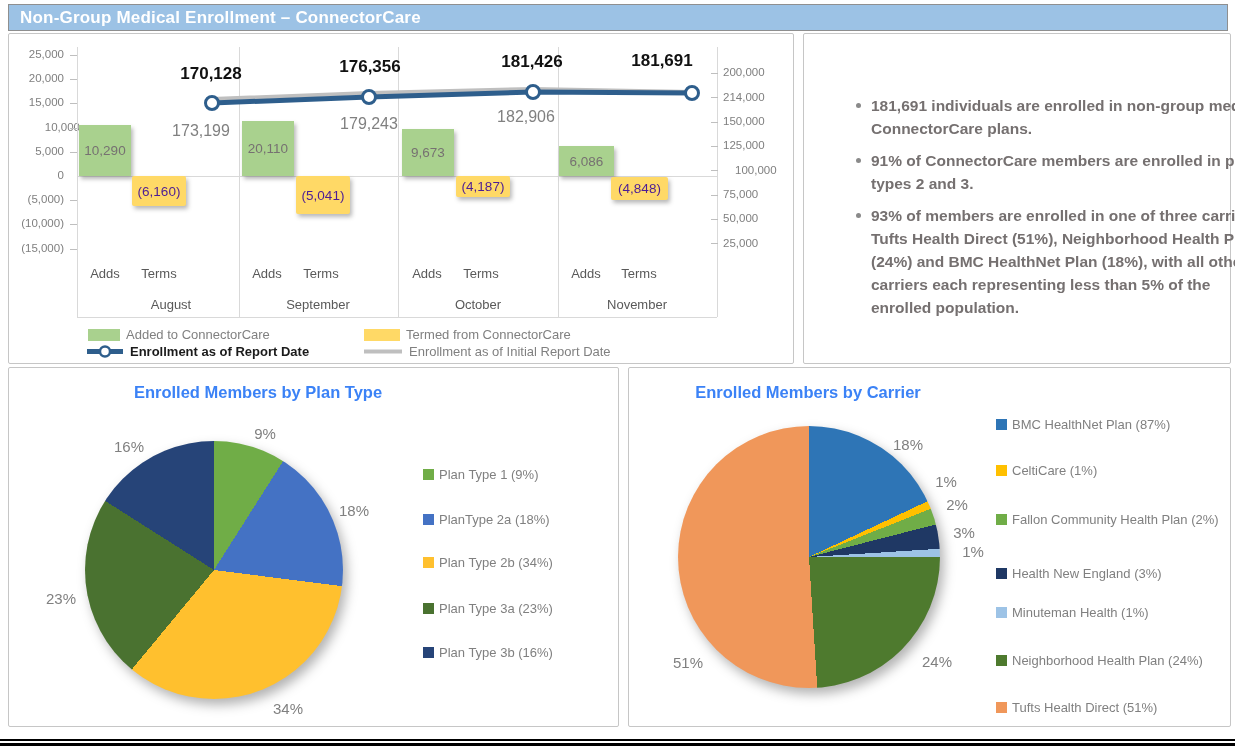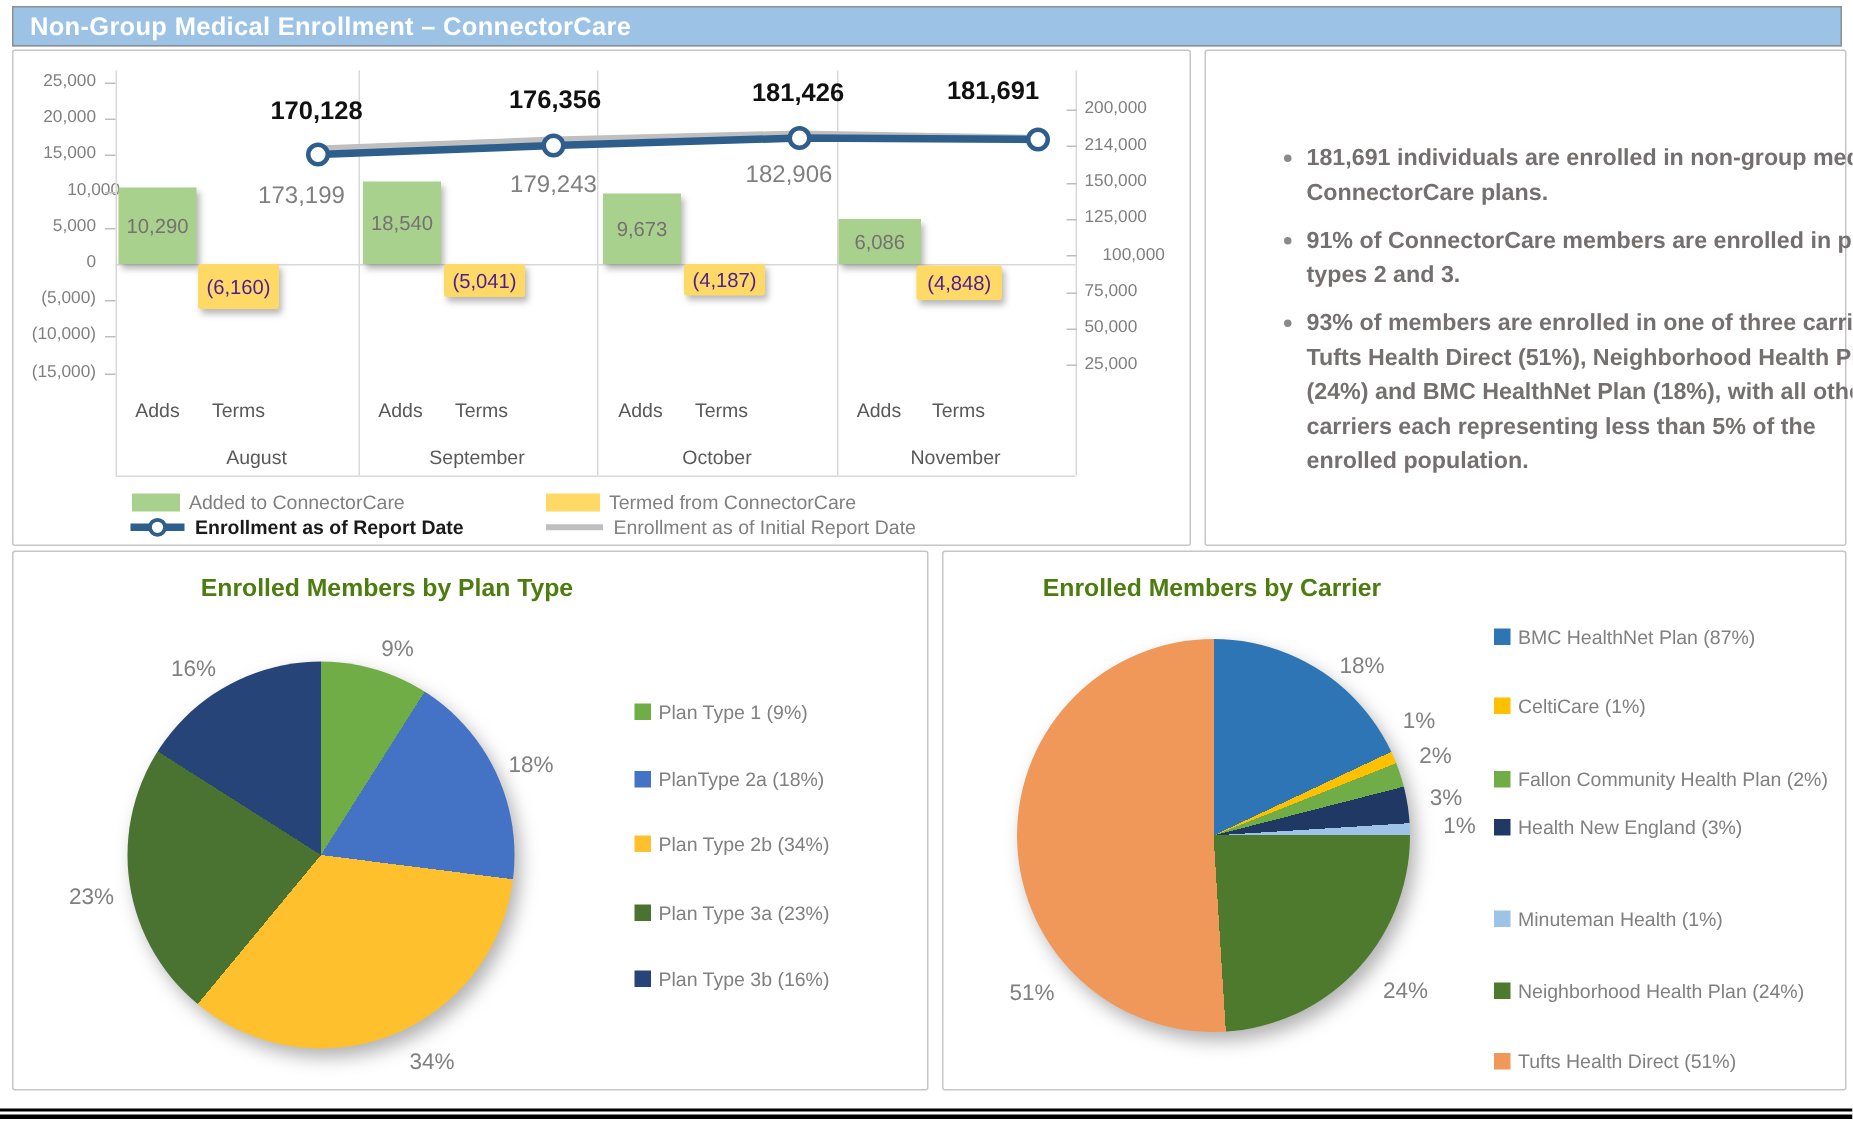--- a/index.html
+++ b/index.html
@@ -27,21 +27,21 @@
   .legend-item{position:absolute;display:flex;align-items:center;gap:6px;}
   .legend-text{font-size:13px;color:#808080;white-space:nowrap;}
   .legend-text.dark{color:#1a1a1a;font-weight:600;}
   .swatch{width:36px;height:12px;}
   
   .insights{position:absolute;left:27px;top:44px;width:396px;}
   .insights li{list-style:none;position:relative;font-size:15.5px;font-weight:bold;color:#757070;
                line-height:23px;margin:0 0 9px 0;}
   .insights li::before{content:"";position:absolute;left:-15px;top:9px;width:5px;height:5px;border-radius:50%;background:#8a8a8a;}
   
-  .pie-title{position:absolute;transform:translateX(-50%);font-size:16.5px;font-weight:bold;color:#4d7c0f;white-space:nowrap;}
+  .pie-title{position:absolute;transform:translateX(-50%);font-size:16.5px;font-weight:bold;color:#3b82f6;white-space:nowrap;}
   .pie{position:absolute;border-radius:50%;filter:drop-shadow(4px 6px 6px rgba(0,0,0,.30));}
   .pct{position:absolute;transform:translate(-50%,-50%);font-size:15px;color:#808080;white-space:nowrap;}
   .plegend{position:absolute;display:flex;align-items:center;gap:5px;}
   .plegend .sw{width:11px;height:11px;flex:0 0 11px;}
   .plegend .lg-text{font-size:13px;color:#808080;white-space:nowrap;}
   
   .rule1{position:absolute;left:0;top:739px;width:1235px;height:2px;background:#000;}
   .rule2{position:absolute;left:0;top:743px;width:1235px;height:3px;background:#000;}
 </style>
 </head>
@@ -99,23 +99,23 @@
   <div class="tick" style="left:61px;top:215px;width:7px;"></div>
 
   <div class="bar green-bar" style="left: 70px; top: 91px; width: 52px; height: 51px; background-color: rgb(169, 209, 142);">
     <div class="bar-label">10,290</div>
   </div>
   <div class="bar yellow-bar" style="left: 123px; top: 142px; width: 54px; height: 30px; background-color: rgb(255, 217, 102);">
     <div class="bar-label">(6,160)</div>
   </div>
 
   <div class="bar green-bar" style="left: 233px; top: 87px; width: 52px; height: 55px; background-color: rgb(169, 209, 142);">
-    <div class="bar-label">18,540</div>
-  </div>
-  <div class="bar yellow-bar" style="left: 287px; top: 142px; width: 54px; height: 22px; background-color: rgb(255, 217, 102);">
+    <div class="bar-label">20,110</div>
+  </div>
+  <div class="bar yellow-bar" style="left: 287px; top: 142px; width: 54px; height: 38px; background-color: rgb(255, 217, 102);">
     <div class="bar-label">(5,041)</div>
   </div>
 
   <div class="bar green-bar" style="left: 393px; top: 95px; width: 52px; height: 47px; background-color: rgb(169, 209, 142);">
     <div class="bar-label">9,673</div>
   </div>
   <div class="bar yellow-bar" style="left: 447px; top: 142px; width: 54px; height: 21px; background-color: rgb(255, 217, 102);">
     <div class="bar-label">(4,187)</div>
   </div>
 
@@ -232,21 +232,21 @@
     <span class="lg-text">BMC HealthNet Plan (87%)</span>
   </div>
   <div class="plegend" style="left:367px;top:95px;">
     <div class="sw" style="background-color: rgb(255, 192, 0);"></div>
     <span class="lg-text">CeltiCare (1%)</span>
   </div>
   <div class="plegend" style="left:367px;top:144px;">
     <div class="sw" style="background-color: rgb(112, 173, 71);"></div>
     <span class="lg-text">Fallon Community Health Plan (2%)</span>
   </div>
-  <div class="plegend" style="left:367px;top:176px;align-items:center;">
+  <div class="plegend" style="left:367px;top:198px;align-items:center;">
     <div class="sw" style="background-color: rgb(31, 56, 100);"></div>
     <span class="lg-text">Health New England (3%)</span>
   </div>
   <div class="plegend" style="left:367px;top:237px;">
     <div class="sw" style="background-color: rgb(157, 195, 230);"></div>
     <span class="lg-text">Minuteman Health (1%)</span>
   </div>
   <div class="plegend" style="left:367px;top:285px;">
     <div class="sw" style="background-color: rgb(78, 122, 46);"></div>
     <span class="lg-text">Neighborhood Health Plan (24%)</span>

